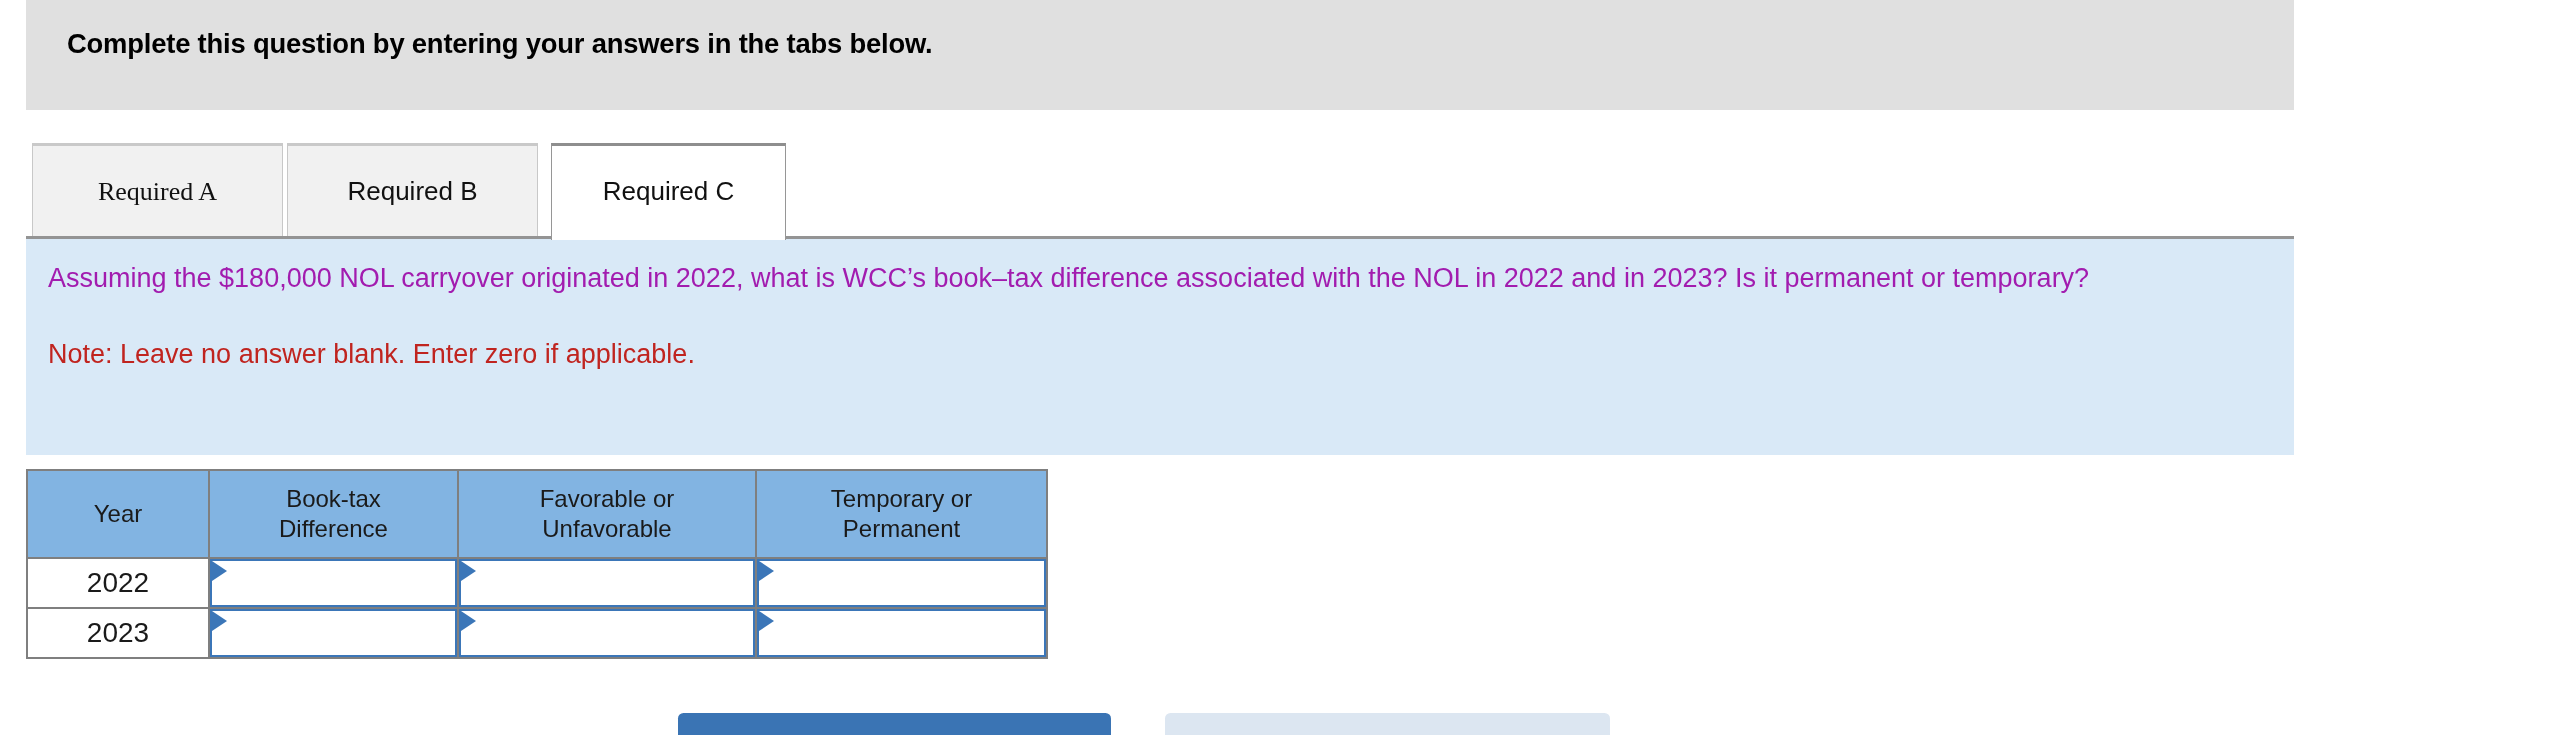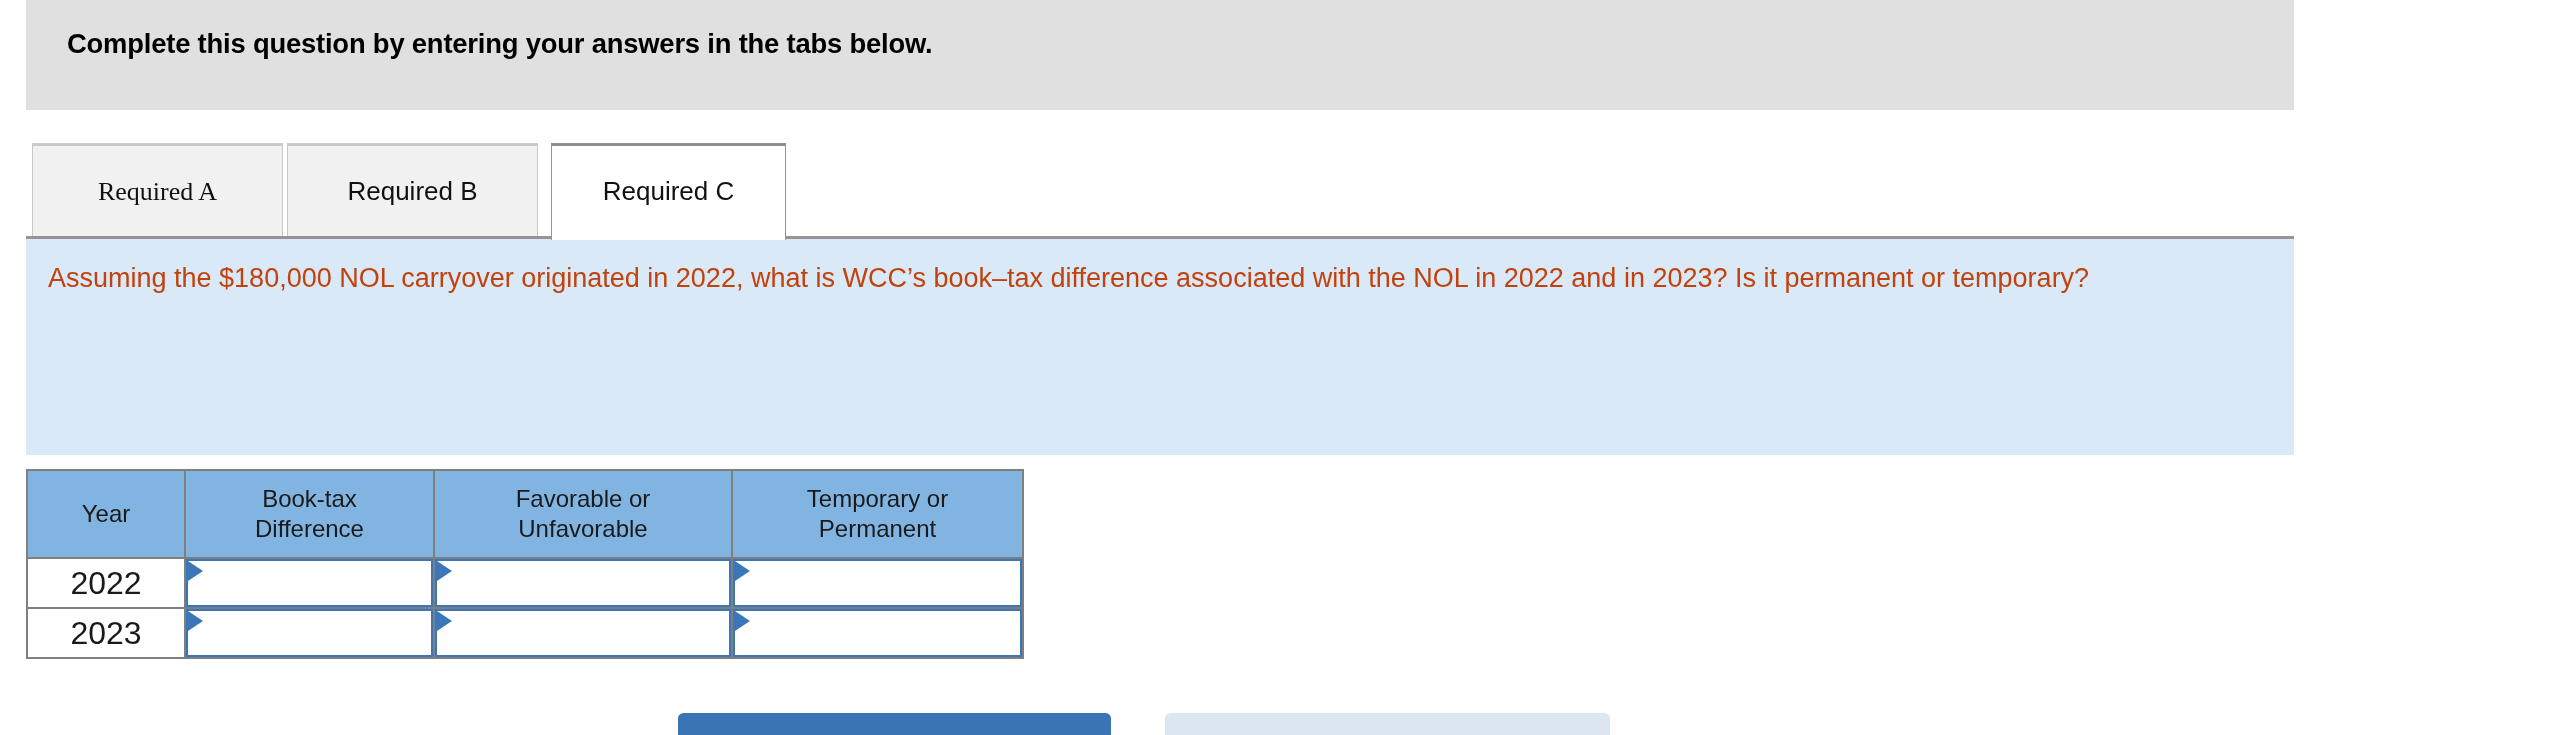--- a/index.html
+++ b/index.html
@@ -89,21 +89,21 @@
     background: #d9e9f7;
     box-sizing: border-box;
   }
   #question-panel .q-text {
     position: absolute;
     left: 22px;
     top: 19.6px;
     width: 2225px;
     font-size: 27px;
     line-height: 38px;
-    color: #c2410c;
+    color: #a21caf;
   }
   #question-panel .q-note {
     position: absolute;
     left: 22px;
     top: 96px;
     font-size: 27px;
     line-height: 38px;
     color: #c0241f;
     white-space: nowrap;
   }
@@ -127,32 +127,32 @@
   #answer-table th {
     background: #82b4e2;
     color: #1a1a1a;
     font-size: 24px;
     font-weight: normal;
     line-height: 30px;
     height: 88px;
     text-align: center;
     vertical-align: middle;
   }
-  #answer-table th.col-year  { width: 158px; }
+  #answer-table th.col-year  { width: 182px; }
   #answer-table th.col-btd   { width: 249px; }
   #answer-table th.col-fav   { width: 298px; }
   #answer-table th.col-temp  { width: 291px; }
 
   #answer-table td {
     height: 50px;
     vertical-align: middle;
   }
   #answer-table td.year-cell {
     text-align: center;
-    font-size: 32px;
+    font-size: 28px;
     color: #1a1a1a;
     background: #ffffff;
   }
   #answer-table td.input-cell {
     padding: 0;
     position: relative;
     background: #ffffff;
   }
   .cell-input {
     position: relative;
@@ -220,20 +220,21 @@
 
 <div id="tab-strip">
   <div class="tab" id="tab-required-a">Required A</div>
   <div class="tab tab-active" id="tab-required-c">Required C</div>
   <div class="tab" id="tab-required-b">Required B</div>
   <div class="tab-rule"></div>
 </div>
 
 <div id="question-panel">
   <div class="q-text">Assuming the $180,000 NOL carryover originated in 2022, what is WCC’s book–tax difference associated with the NOL in 2022 and in 2023? Is it permanent or temporary?</div>
+  <div class="q-note">Note: Leave no answer blank. Enter zero if applicable.</div>
 </div>
 
 <table id="answer-table">
   <thead>
     <tr>
       <th class="col-year">Year</th>
       <th class="col-btd">Book-tax<br>Difference</th>
       <th class="col-fav">Favorable or<br>Unfavorable</th>
       <th class="col-temp">Temporary or<br>Permanent</th>
     </tr>

